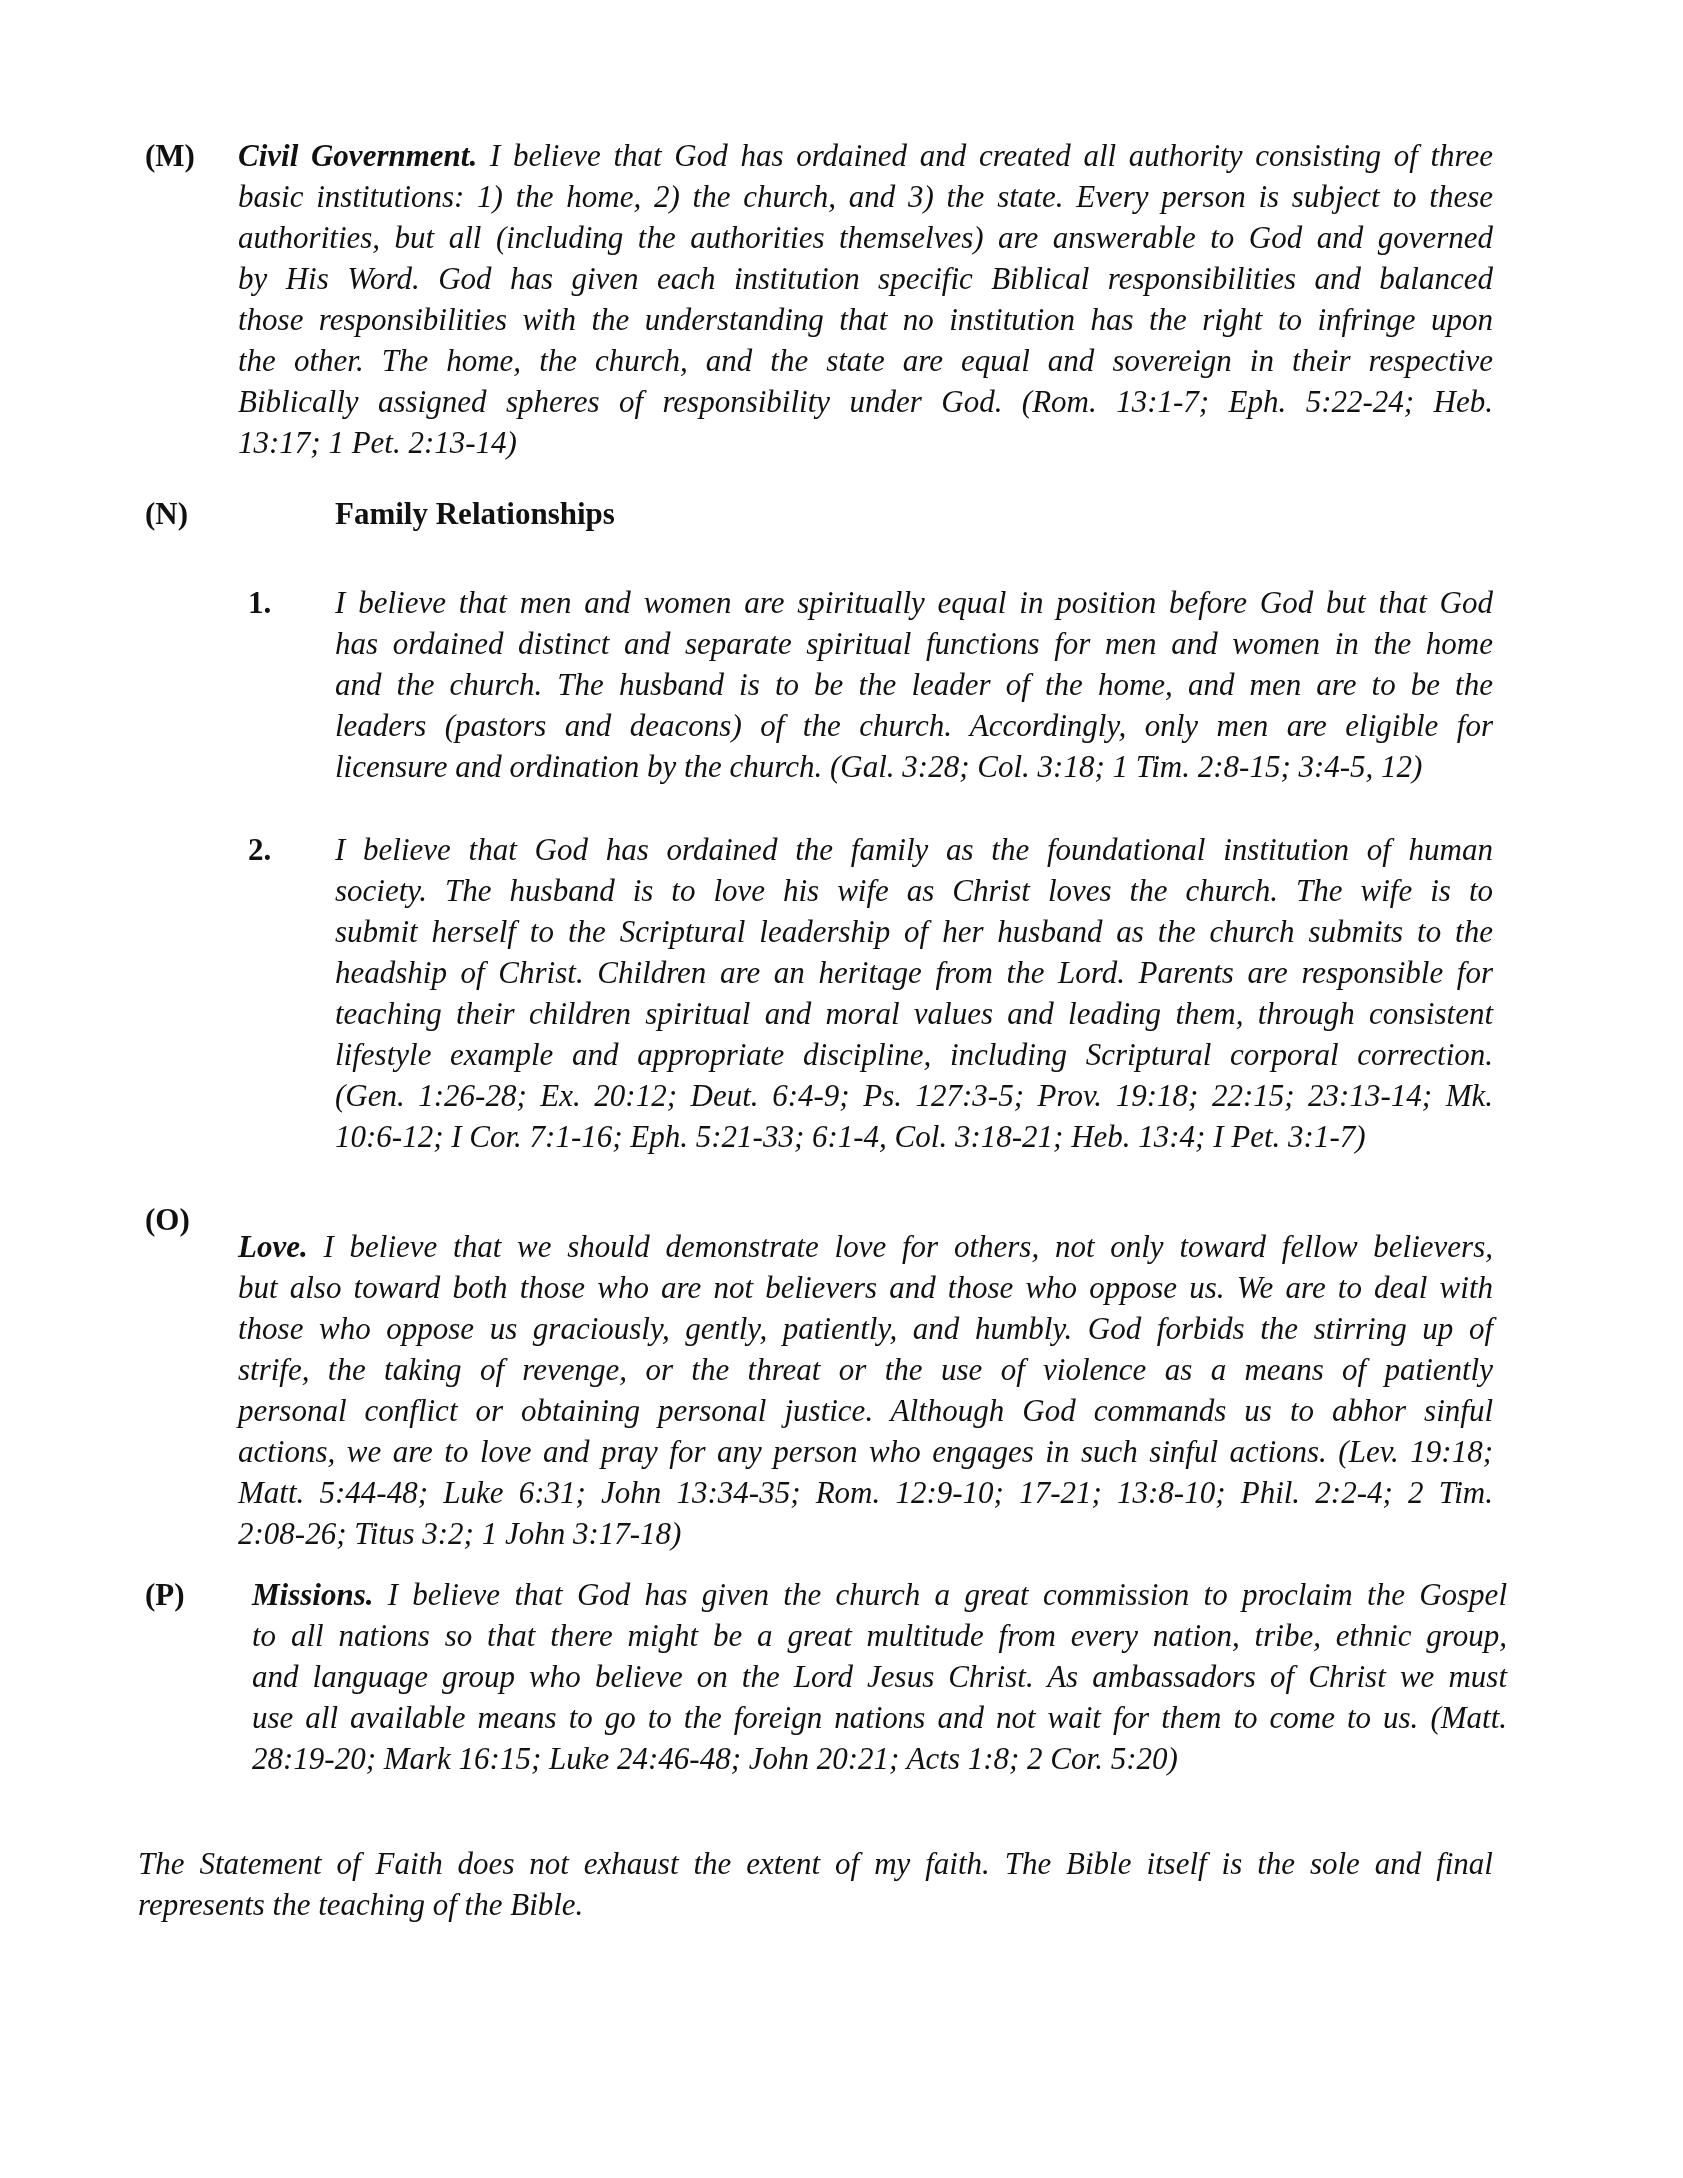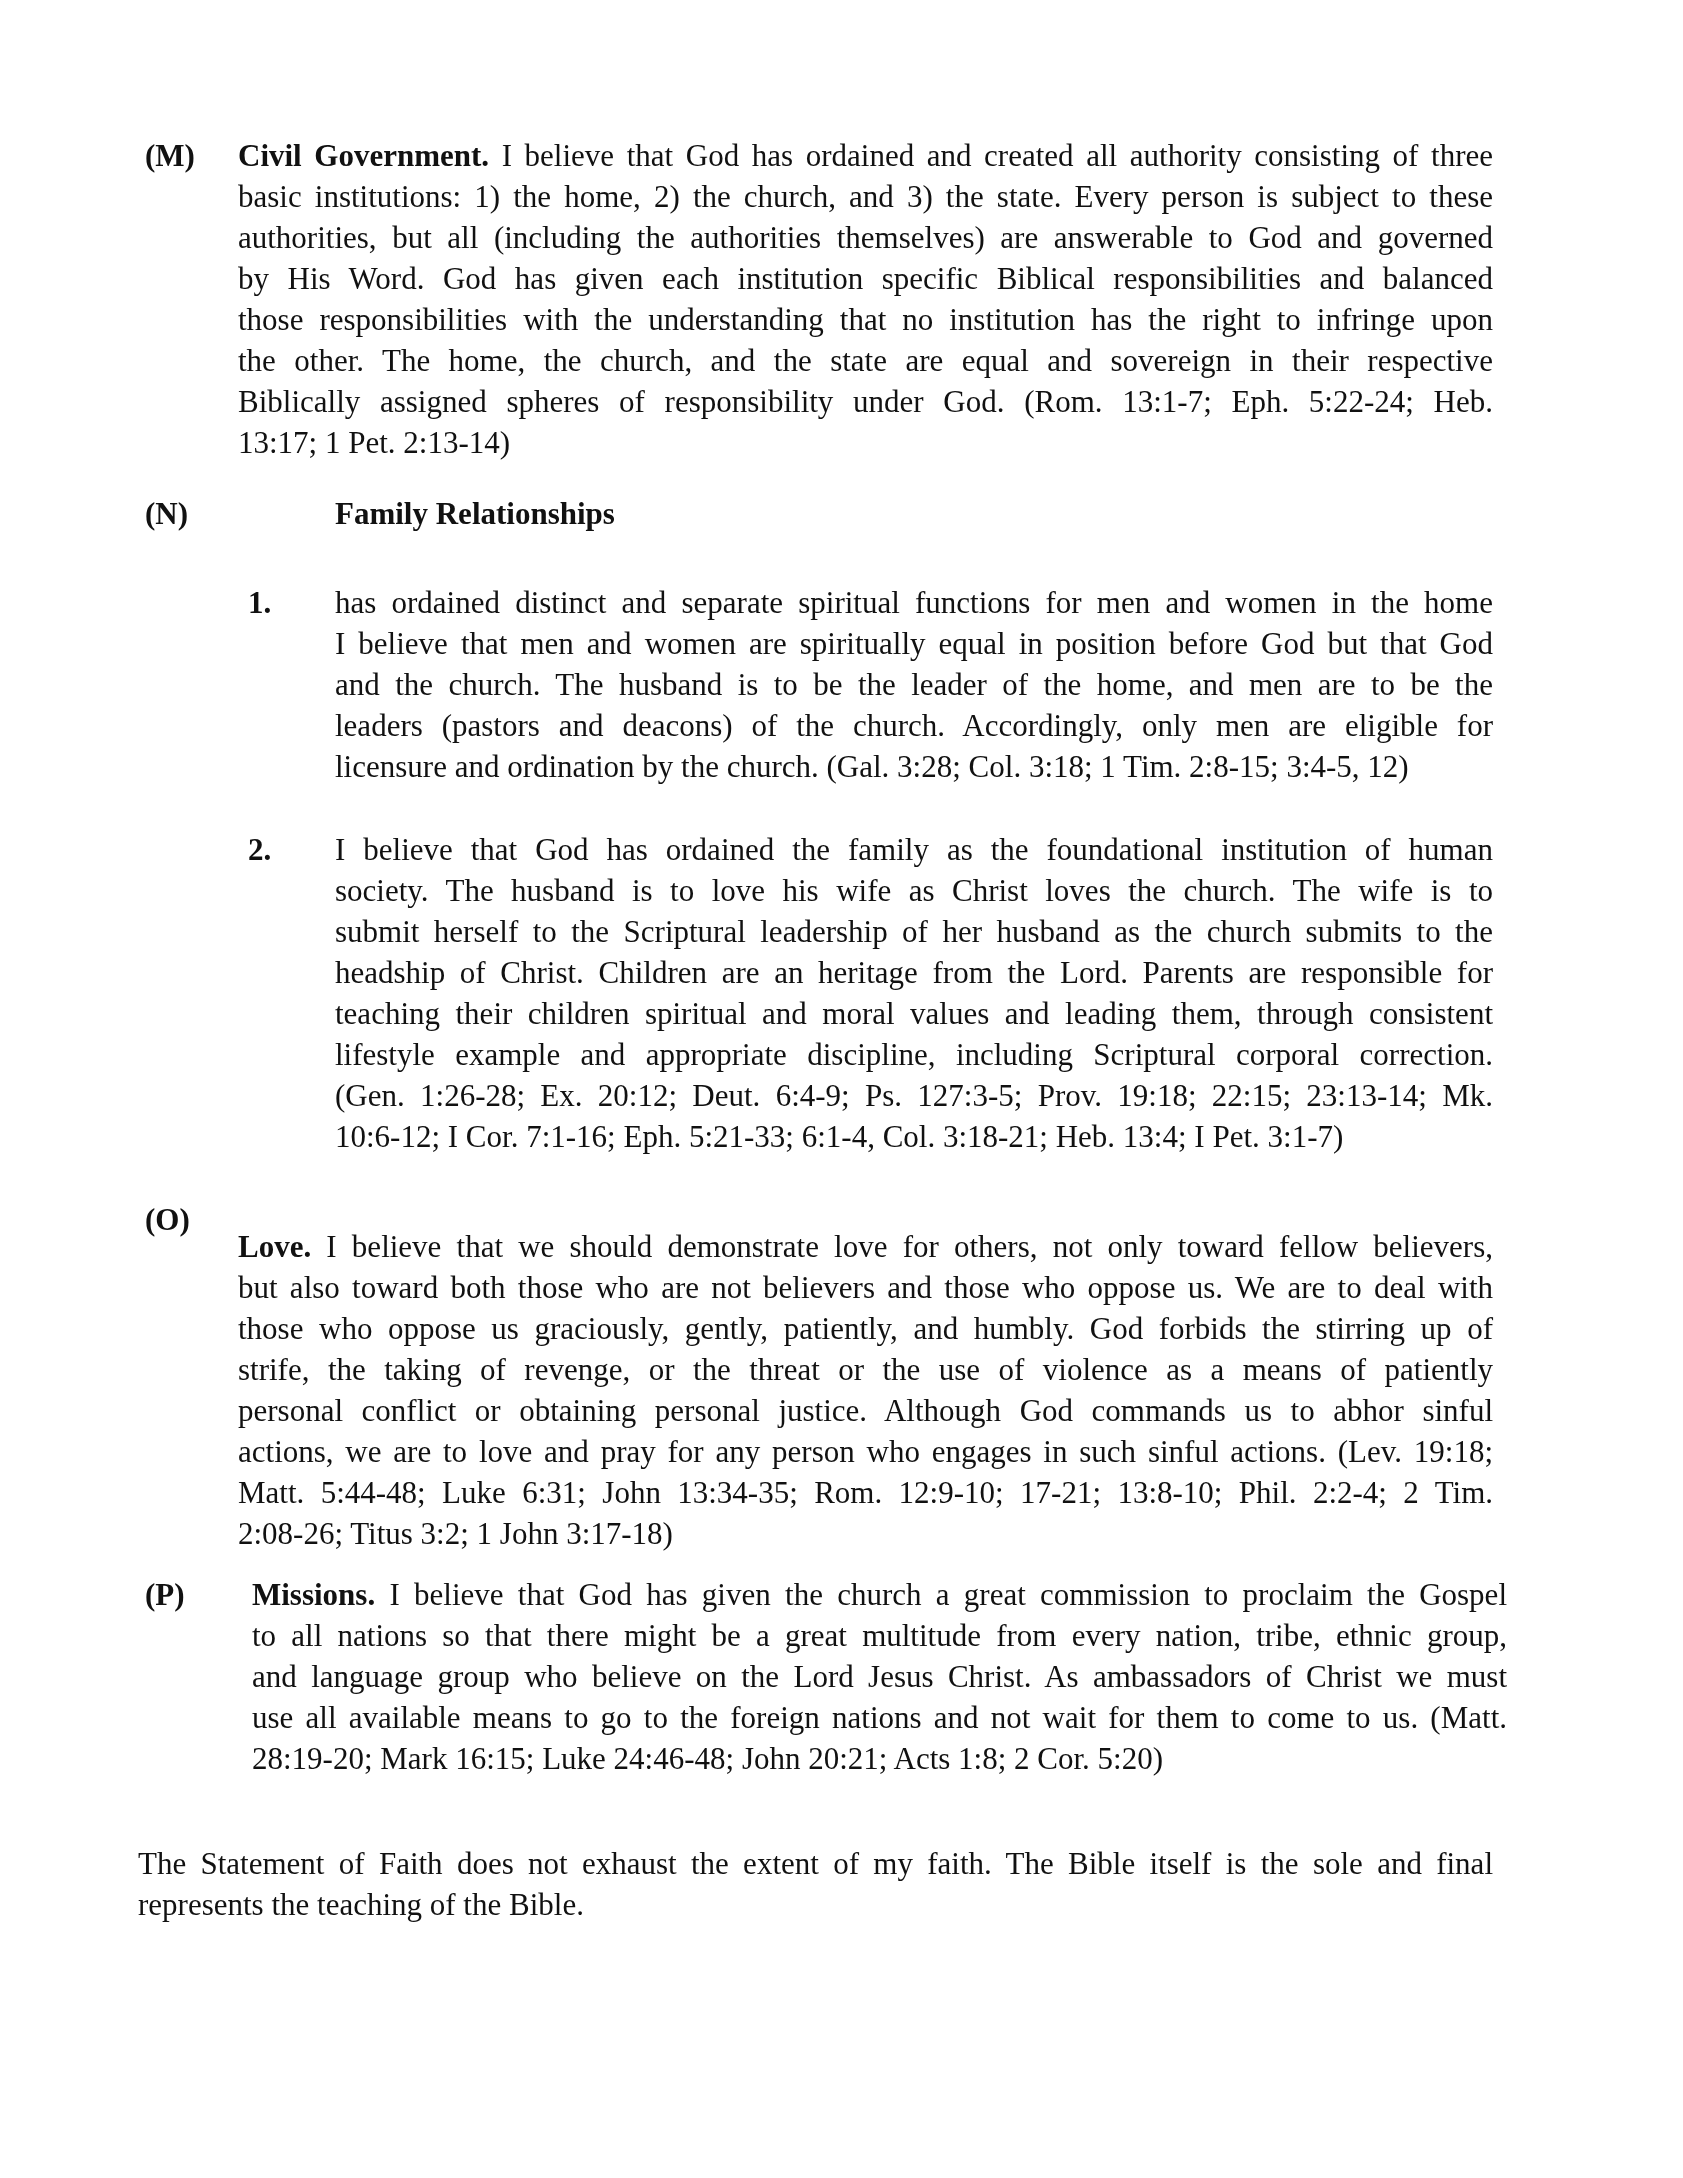--- a/index.html
+++ b/index.html
@@ -1,20 +1,20 @@
 <!DOCTYPE html>
 <html><head>
 <meta charset="utf-8">
 <style>
   html, body { margin:0; padding:0; background:#ffffff; }
   body { width:1683px; height:2178px; position:relative; overflow:hidden;
          font-family:"Liberation Serif", serif; color:#111; font-size:31px; }
   .blk { position:absolute; line-height:41px; }
   .lbl { position:absolute; line-height:41px; font-weight:bold; }
-  .line { display:block; white-space:nowrap; text-align:justify; text-align-last:justify; height:41px; }
+  .line { display:block; white-space:nowrap; text-align:justify; text-align-last:justify; height:41px;font-style:italic; }
   .line.last { text-align-last:left; }
   b { font-weight:bold; }
 </style>
 </head>
 <body>
 
 <div class="lbl" style="left:145px; top:135px;">(M)</div>
 <div class="blk" style="left:238px; top:135px; width:1255px;">
   <span class="line"><b>Civil Government.</b><span> I believe that God has ordained and created all authority consisting of three</span></span>
   <span class="line">basic institutions:  1) the home, 2) the church, and 3) the state.  Every person is subject to these</span>
@@ -24,22 +24,22 @@
   <span class="line">the other. The home, the church, and the state are equal and sovereign in their respective</span>
   <span class="line">Biblically assigned spheres of responsibility under God.  (Rom. 13:1-7; Eph. 5:22-24; Heb.</span>
   <span class="line last">13:17; 1 Pet. 2:13-14)</span>
 </div>
 
 <div class="lbl" style="left:145px; top:493px;">(N)</div>
 <div class="lbl" style="left:335px; top:493px;">Family Relationships</div>
 
 <div class="lbl" style="left:248px; top:582px;">1.</div>
 <div class="blk" style="left:335px; top:582px; width:1158px;">
+  <span class="line">I believe that men and women are spiritually equal in position before God but that God</span>
   <span class="line">has ordained distinct and separate spiritual functions for men and women in the home</span>
-  <span class="line">I believe that men and women are spiritually equal in position before God but that God</span>
   <span class="line">and the church.  The husband is to be the leader of the home, and men are to be the</span>
   <span class="line">leaders (pastors and deacons) of the church.  Accordingly, only men are eligible for</span>
   <span class="line last">licensure and ordination by the church.  (Gal. 3:28; Col. 3:18; 1 Tim. 2:8-15; 3:4-5, 12)</span>
 </div>
 
 <div class="lbl" style="left:248px; top:829px;">2.</div>
 <div class="blk" style="left:335px; top:829px; width:1158px;">
   <span class="line">I believe that God has ordained the family as the foundational institution of human</span>
   <span class="line">society.  The husband is to love his wife as Christ loves the church.  The wife is to</span>
   <span class="line">submit herself to the Scriptural leadership of her husband as the church submits to the</span>

